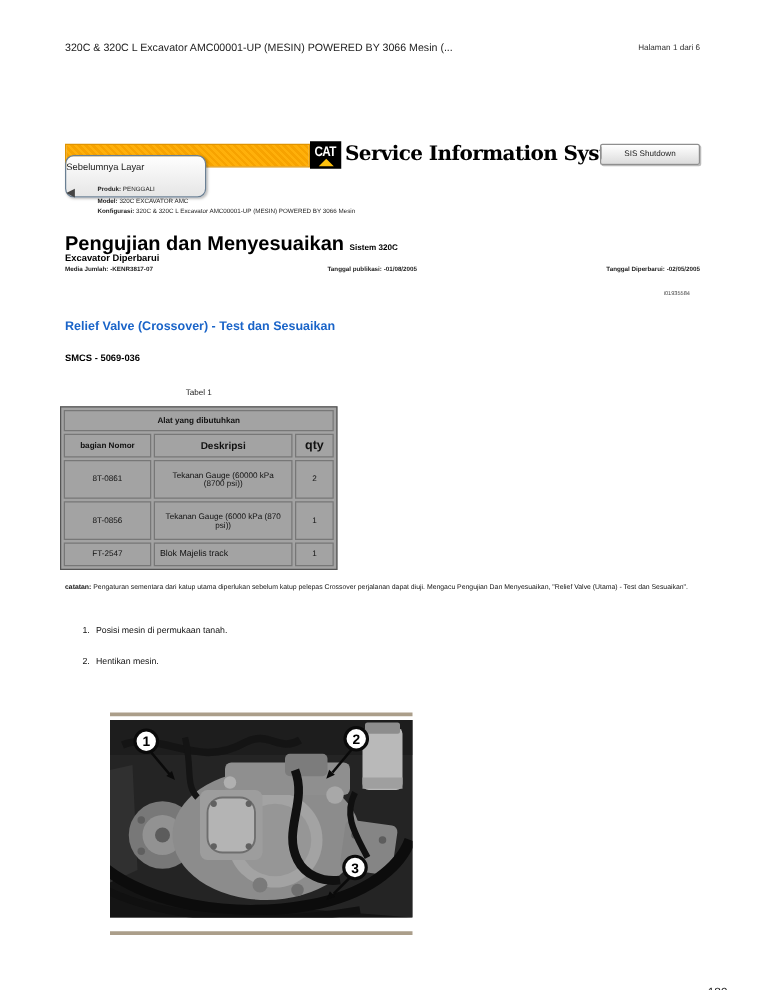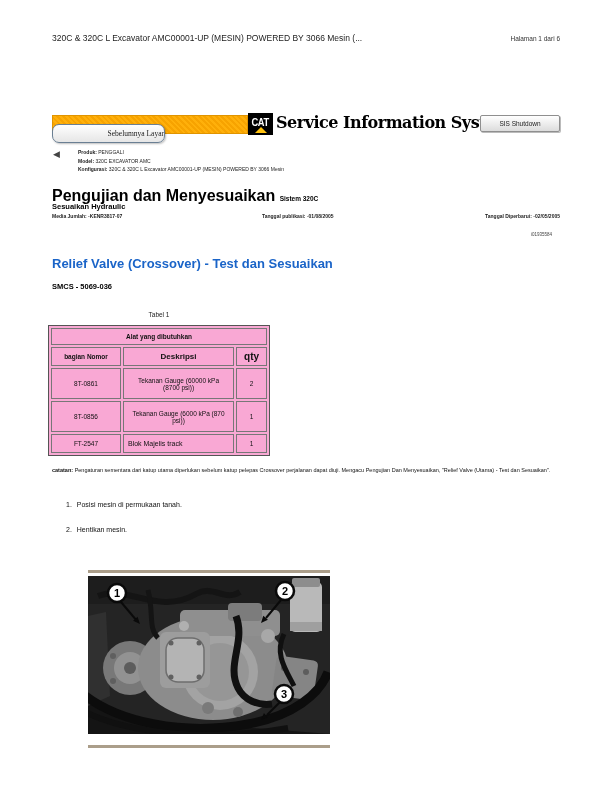--- a/index.html
+++ b/index.html
@@ -45,53 +45,52 @@
     white-space: nowrap;
   }
   .sis-shutdown {
     left: 428px; top: 2px; width: 80px; height: 17px;
     background: linear-gradient(#ffffff, #dcdcdc);
     border: 1px solid #8f8f8f; border-radius: 2px;
     font-size: 6.5px; color: #222; text-align: center; line-height: 15px;
     box-shadow: 1px 1px 0 #bbb;
   }
   .back-btn {
-    left: 52px; top: 96px; width: 113px; height: 19px;
+    left: 52px; top: 96px; width: 113px; height: 34px;
     background: linear-gradient(#fefefe, #e6e6e6);
     border: 1px solid #6a7f93; border-radius: 7px;
-    font-size: 7.5px; color: #222; text-align: right; line-height: 17px;
+    font-size: 7.5px; color: #222; text-align: left; line-height: 17px;
     box-shadow: 1px 1px 2px rgba(0,0,0,0.25);
-    font-family: Liberation Serif, serif;
   }
 
   
   .back-arrow { left: 53px; top: 121px; font-size: 9px; color: #444; }
   .prod-info { left: 78px; top: 121px; font-size: 5px; color: #222; }
   .prod-row { margin-bottom: 2.5px; white-space: nowrap; }
   .prod-row b { font-weight: bold; }
 
   
   .sec-title { left: 52px; top: 159px; white-space: nowrap; }
   .sec-title .big { font-size: 16px; font-weight: bold; color: #000; }
   .sec-title .small { font-size: 6.5px; font-weight: bold; color: #000; }
   .sec-sub { left: 52px; top: 174px; font-size: 7.5px; font-weight: bold; color: #000; }
   .meta-row { left: 52px; top: 185px; width: 508px; height: 8px; font-size: 5px; font-weight: bold; color: #222; }
   .meta-mid { position: absolute; left: 210px; top: 0; }
   .meta-right { position: absolute; right: 0; top: 0; }
   .doc-id { left: 52px; top: 204px; width: 500px; text-align: right; font-size: 4.5px; color: #444; }
 
-  .topic-title { left: 52px; top: 228px; font-size: 13px; font-weight: bold; color: #1a64c8; }
+  .topic-title { left: 52px; top: 228px; font-size: 10px; font-weight: bold; color: #1a64c8; }
   .smcs { left: 52px; top: 254px; font-size: 7.5px; font-weight: bold; color: #000; }
   .tbl-caption { left: 48px; top: 283px; width: 222px; text-align: center; font-size: 6.5px; color: #222; }
 
   
   .req-table {
     left: 48px; top: 297px; width: 222px;
     border-collapse: separate; border-spacing: 2px;
-    border: 1px solid #555; background: #f9a8d4;
+    border: 1px solid #555; background: #a3a3a3;
   }
   .req-table td, .req-table th { border: 1px solid #777; vertical-align: middle; }
   .t-title { font-size: 6.5px; font-weight: bold; text-align: center; height: 17px; }
   .t-colhdr td { text-align: center; font-weight: bold; height: 19px; }
   .c-part  { width: 68px; font-size: 6.5px; }
   .c-desc  { width: 108px; font-size: 8px; }
   .c-qty   { width: 30px; font-size: 10px; }
   .t-row td { font-size: 6.5px; text-align: center; }
   .t-row .d { font-size: 6.5px; padding: 2px 8px; }
   .t-row.tall td { height: 31px; }
@@ -146,21 +145,21 @@
     <div class="prod-row">
       <b>Konfigurasi:</b>
       <span>320C &amp; 320C L Excavator AMC00001-UP (MESIN) POWERED BY 3066 Mesin</span>
     </div>
   </div>
 
   <div class="abs sec-title">
     <span class="big">Pengujian dan Menyesuaikan</span>
     <span class="small">Sistem 320C</span>
   </div>
-  <div class="abs sec-sub">Sesuaikan Hydraulic</div>
+  <div class="abs sec-sub">Excavator Diperbarui</div>
   <div class="abs meta-row">
     <span>Media Jumlah: -KENR3817-07</span>
     <span class="meta-mid">Tanggal publikasi: -01/08/2005</span>
     <span class="meta-right">Tanggal Diperbarui: -02/05/2005</span>
   </div>
   <div class="abs doc-id">i01935584</div>
 
   <div class="abs topic-title">Relief Valve (Crossover) - Test dan Sesuaikan</div>
   <div class="abs smcs">SMCS - 5069-036</div>
   <div class="abs tbl-caption">Tabel 1</div>

